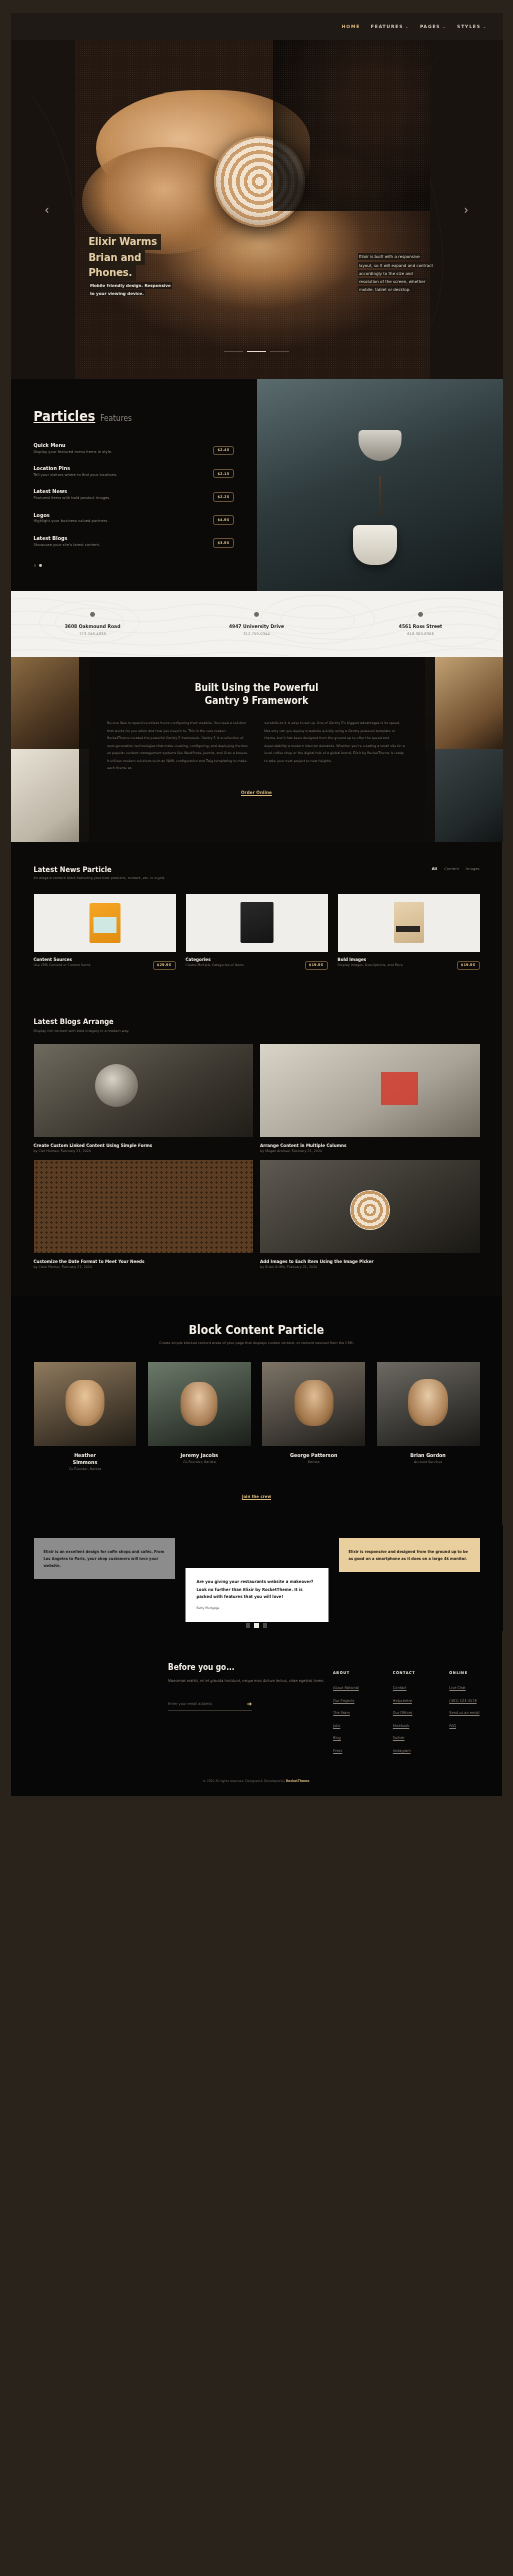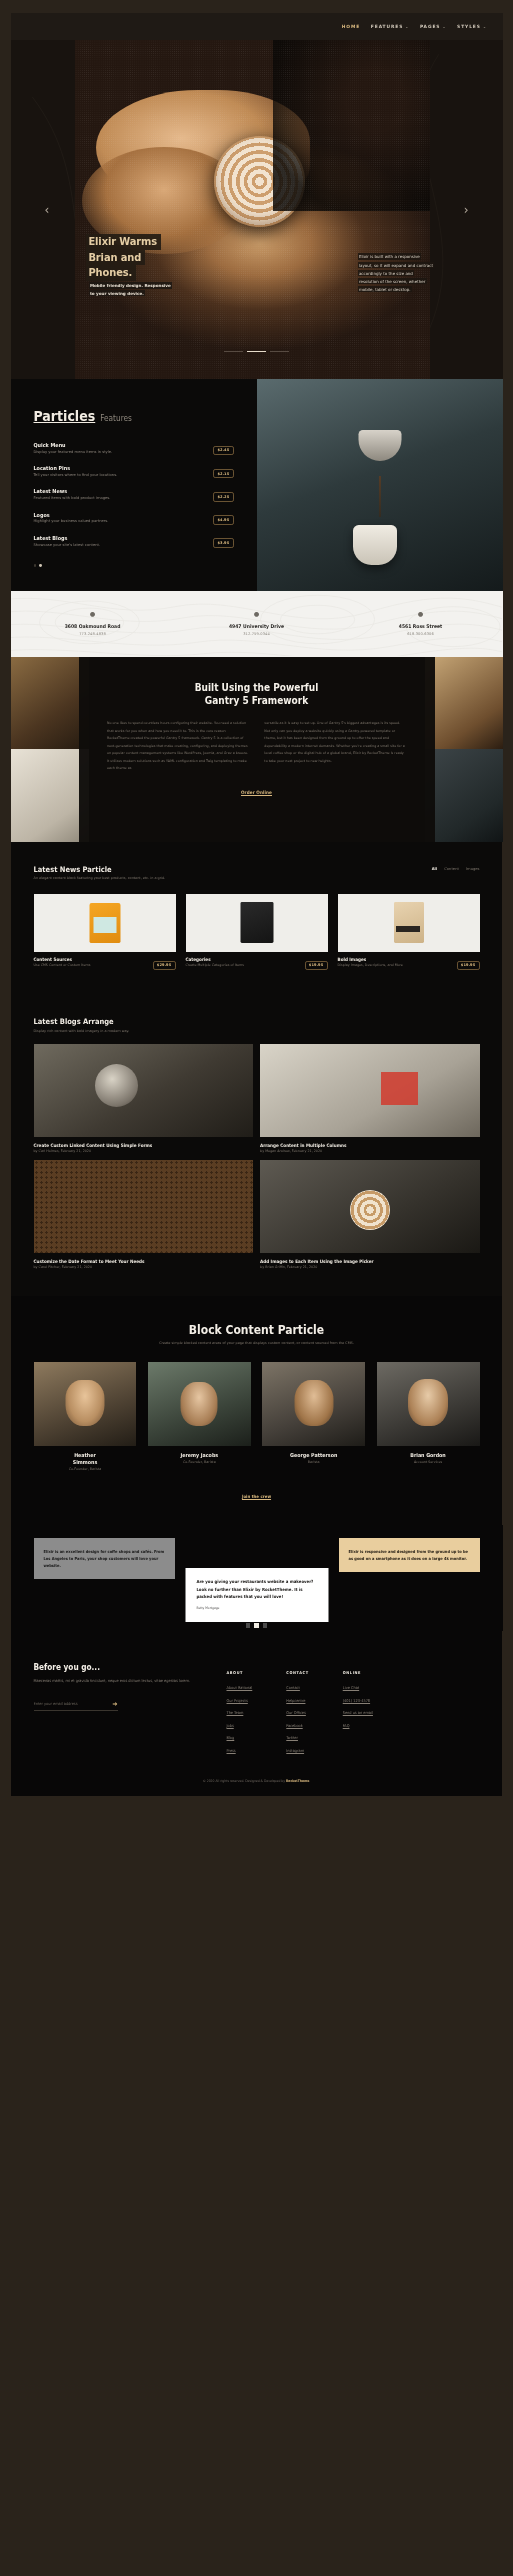--- a/index.html
+++ b/index.html
@@ -276,21 +276,21 @@
   .t-author { display:block; margin-top: 5.7px; font-size: 3.3px; font-weight: 400; opacity: .75; }
   .t-white { position: absolute; left: 50%; transform: translateX(-50%); top: 43px;
     width: 143px; background: #ffffff; color: #161412; padding: 10.7px 11.4px; z-index: 4;
     font-size: 4.3px; line-height: 1.72; font-weight: 700;
     font-family: "DejaVu Sans Condensed","Liberation Sans Narrow","Liberation Sans",sans-serif; }
   .t-dots { position: absolute; left: 0; right: 0; bottom: 2.9px; display: flex; justify-content: center; gap: 4.3px; }
   .tdot { width: 4.3px; height: 4.3px; background: #4a4a4a; }
   .tdot.on { background: #f0ece3; }
 
   
-  .footer { background: #080707; padding: 31px 23px 0 23px; display: flex; gap: 29px; }
+  .footer { background: #080707; padding: 31px 23px 0 23px; display: flex; gap: 1px; justify-content: flex-end; }
   .f-left { width: 164px; }
   .f-h {
     font-family: "DejaVu Sans Condensed","Liberation Sans Narrow","Liberation Sans",sans-serif;
     font-weight: 700; font-size: 8.2px; color: #f3eee6; margin-bottom: 5px;
   }
   .f-p { font-size: 3.9px; line-height: 1.85; color: #877f75;
     font-family: "DejaVu Sans Condensed","Liberation Sans Narrow","Liberation Sans",sans-serif; }
   .f-form { margin-top: 17px; display: flex; align-items: center; gap: 7.1px;
     border-bottom: 0.7px solid #3a352e; width: 84px; padding-bottom: 2.9px; }
   .f-form input { flex: 1; background: transparent; border: 0; outline: none;
@@ -479,21 +479,21 @@
         <div class="tile t1"></div>
         <div class="tile"></div>
         <div class="tile t3"></div>
         <div class="tile t2"></div>
         <div class="tile"></div>
         <div class="tile t4"></div>
       </div>
       <div class="g-overlay">
         <div class="g-title">
           <div>Built Using the Powerful</div>
-          <div>Gantry 5 Framework</div>
+          <div>Gantry 9 Framework</div>
         </div>
         <div class="g-cols">
           <p>No one likes to spend countless hours configuring their website. You need a solution that works for you when and how you need it to. This is the core reason RocketTheme created the powerful Gantry 5 framework. Gantry 5 is a collection of next-generation technologies that make creating, configuring, and deploying themes on popular content management systems like WordPress, Joomla, and Grav a breeze. It utilizes modern solutions such as YAML configuration and Twig templating to make each theme as</p>
           <p>versatile as it is easy to set up. One of Gantry 5's biggest advantages is its speed. Not only can you deploy a website quickly using a Gantry-powered template or theme, but it has been designed from the ground up to offer the speed and dependability a modern internet demands. Whether you're creating a small site for a local coffee shop or the digital hub of a global brand, Elixir by RocketTheme is ready to take your next project to new heights.</p>
         </div>
         <div class="g-cta">
           <a href="#">Order Online</a>
         </div>
       </div>
     </div>

